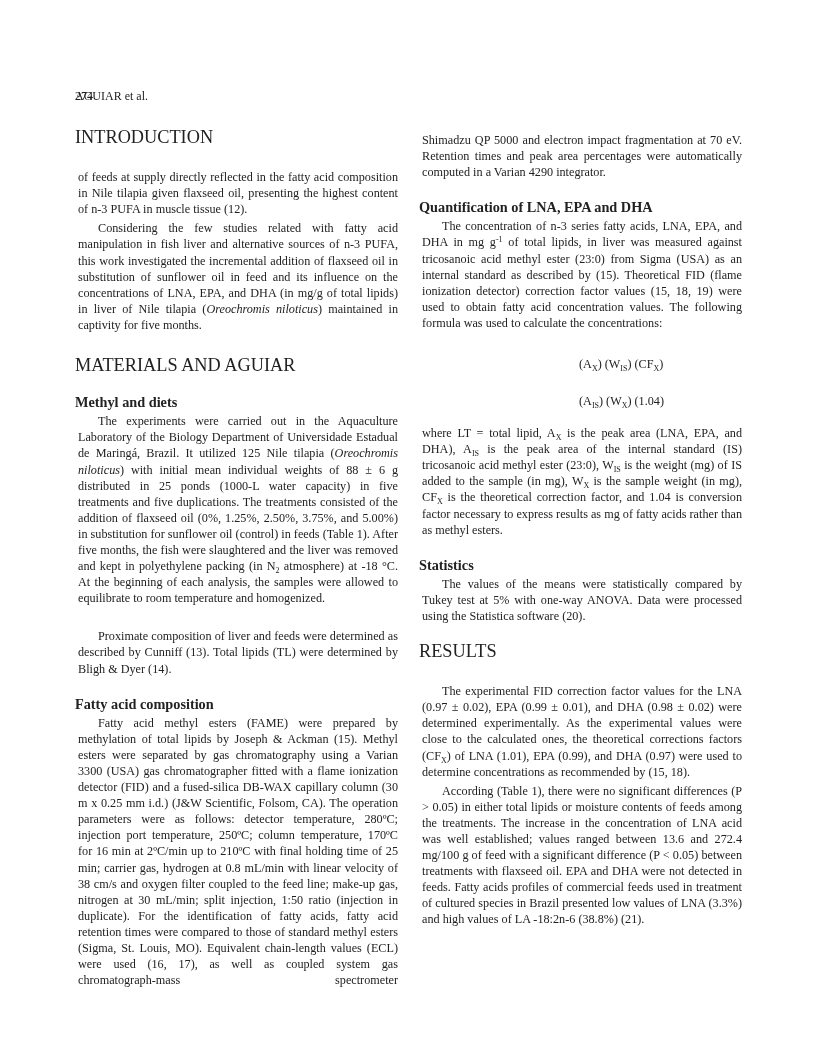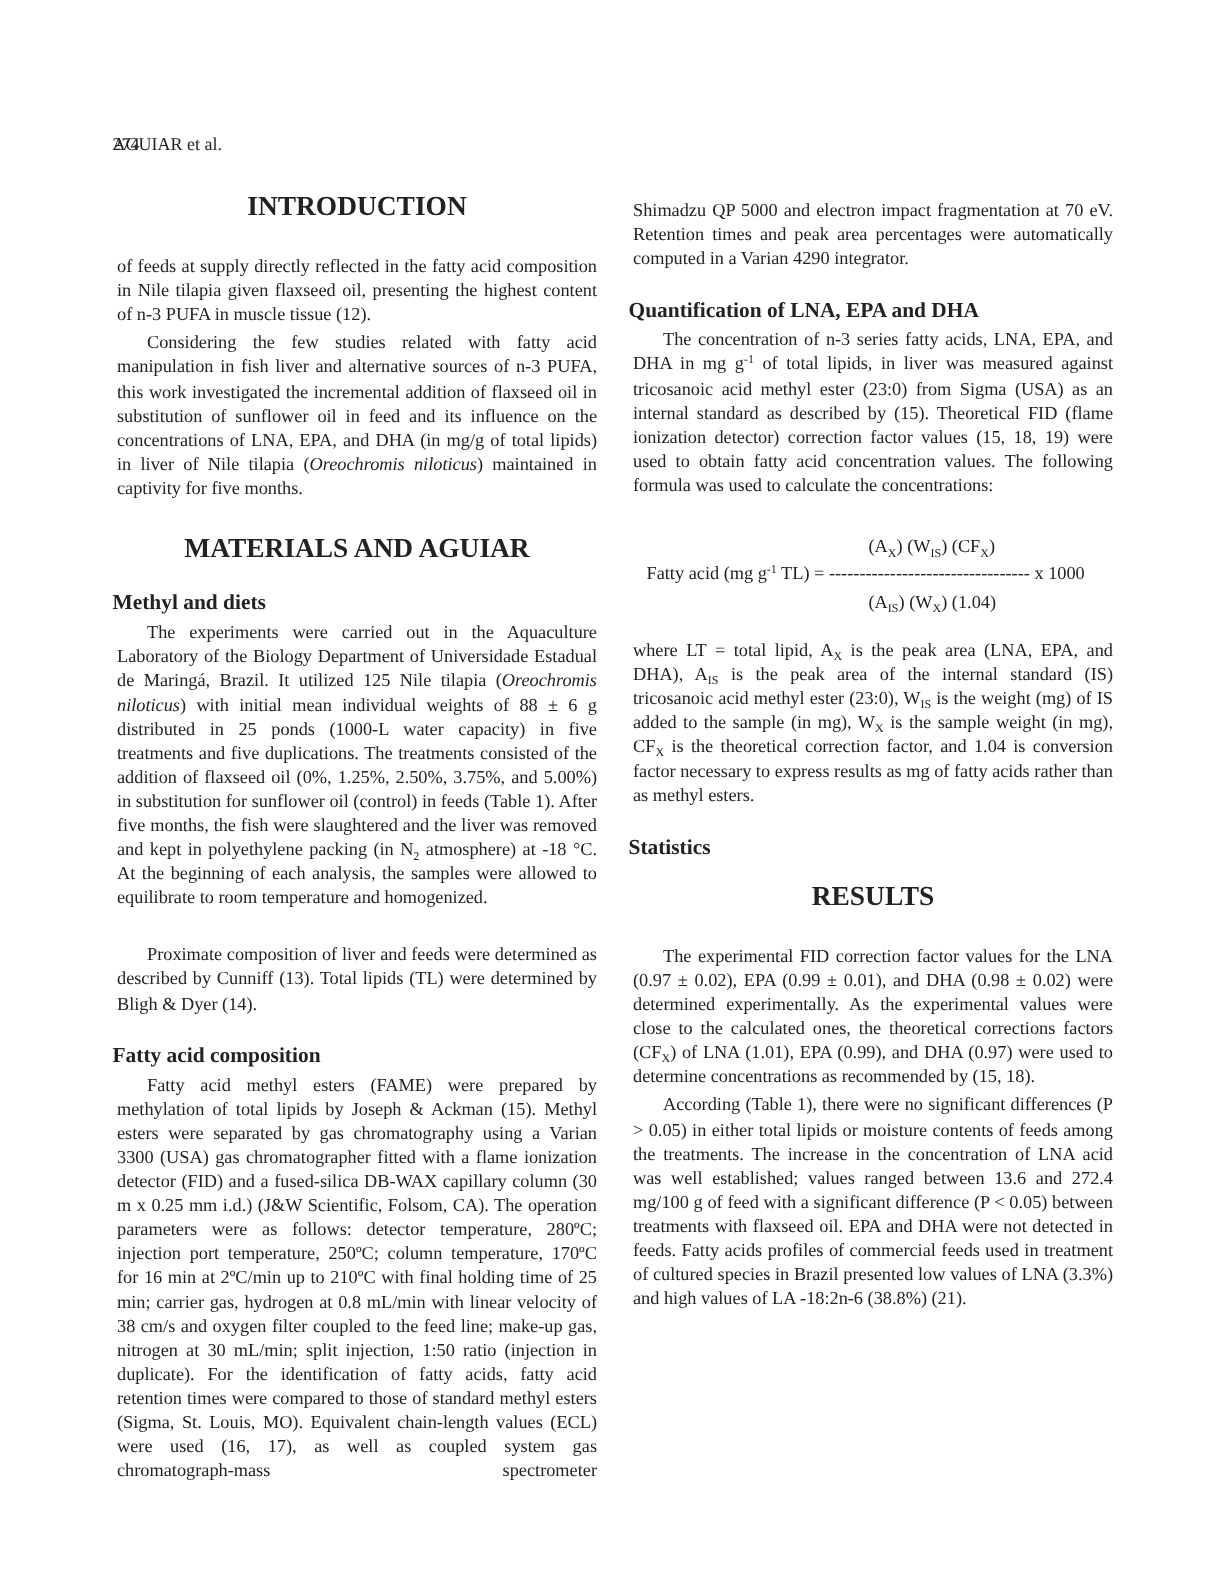--- a/index.html
+++ b/index.html
@@ -4,21 +4,21 @@
 <style>
   html, body { margin: 0; padding: 0; background: #ffffff; }
   body { width: 816px; height: 1056px; position: relative; overflow: hidden;
          font-family: "Liberation Serif", serif; color: #222; }
   .running-head { position: absolute; top: 89px; left: 75px; width: 666px; font-size: 12px; height: 16px; }
   .page-num { position: absolute; left: 0; top: 0; }
   .authors { position: absolute; left: 0; right: 0; top: 0; text-align: left; }
   .col { position: absolute; top: 129px; width: 326px; font-size: 12.2px; line-height: 16.1px; text-align: justify; }
   .col-left { left: 75px; }
   .col-right { left: 419px; }
-  .section-title { text-align: center; font-weight: bold; margin: 0; }
+  .section-title { font-weight: normal; margin: 0; }
   .sub-title { font-weight: bold; margin: 0; }
   p { margin: 3px; }
   .indent { text-indent: 20px; }
   .gap-s { height: 16px; }
   .gap-m { height: 21px; }
   .last-line { text-align-last: justify; }
   sub { font-size: 8px; vertical-align: -3px; line-height: 0; }
   sup { font-size: 8px; vertical-align: 4px; line-height: 0; }
   .formula { position: relative; height: 72px; font-size: 12.2px; }
   .formula .num { position: absolute; left: 160px; top: 6px; }
@@ -52,24 +52,24 @@
 </div>
 
 <div class="col col-right">
   <p>Shimadzu QP 5000 and electron impact fragmentation at 70 eV. Retention times and peak area percentages were automatically computed in a Varian 4290 integrator.</p>
   <div class="gap-s"></div>
   <h3 class="sub-title">Quantification of LNA, EPA and DHA</h3>
   <p class="indent"><span>The concentration of n-3 series fatty acids, LNA, EPA, and DHA in mg g</span><sup>-1</sup><span> of total lipids, in liver was measured against tricosanoic acid methyl ester (23:0) from Sigma (USA) as an internal standard as described by (15). Theoretical FID (flame ionization detector) correction factor values (15, 18, 19) were used to obtain fatty acid concentration values. The following formula was used to calculate the concentrations:</span></p>
   <div class="gap-s"></div>
   <div class="formula">
     <div class="num"><span>(A</span><sub>X</sub><span>) (W</span><sub>IS</sub><span>) (CF</span><sub>X</sub><span>)</span></div>
-    <div class="lhs"><span>Fatty acid (mg g</span><sup>-1</sup><span> TL) = --------------------------------- x 1000</span></div>
     <div class="den"><span>(A</span><sub>IS</sub><span>) (W</span><sub>X</sub><span>) (1.04)</span></div>
   </div>
   <p><span>where LT = total lipid, A</span><sub>X</sub><span> is the peak area (LNA, EPA, and DHA), A</span><sub>IS</sub><span> is the peak area of the internal standard (IS) tricosanoic acid methyl ester (23:0), W</span><sub>IS</sub><span> is the weight (mg) of IS added to the sample (in mg), W</span><sub>X</sub><span> is the sample weight (in mg), CF</span><sub>X</sub><span> is the theoretical correction factor, and 1.04 is conversion factor necessary to express results as mg of fatty acids rather than as methyl esters.</span></p>
   <div class="gap-s"></div>
   <h3 class="sub-title">Statistics</h3>
+  <p class="indent">The values of the means were statistically compared by Tukey test at 5% with one-way ANOVA. Data were processed using the Statistica software (20).</p>
   <div class="gap-s"></div>
   <h2 class="section-title">RESULTS</h2>
   <div class="gap-m"></div>
   <p class="indent"><span>The experimental FID correction factor values for the LNA (0.97 ± 0.02), EPA (0.99 ± 0.01), and DHA (0.98 ± 0.02) were determined experimentally. As the experimental values were close to the calculated ones, the theoretical corrections factors (CF</span><sub>X</sub><span>) of LNA (1.01), EPA (0.99), and DHA (0.97) were used to determine concentrations as recommended by (15, 18).</span></p>
   <p class="indent">According (Table 1), there were no significant differences (P &gt; 0.05) in either total lipids or moisture contents of feeds among the treatments. The increase in the concentration of LNA acid was well established; values ranged between 13.6 and 272.4 mg/100 g of feed with a significant difference (P &lt; 0.05) between treatments with flaxseed oil. EPA and DHA were not detected in feeds. Fatty acids profiles of commercial feeds used in treatment of cultured species in Brazil presented low values of LNA (3.3%) and high values of LA -18:2n-6 (38.8%) (21).</p>
 </div>
 
 </body></html>

